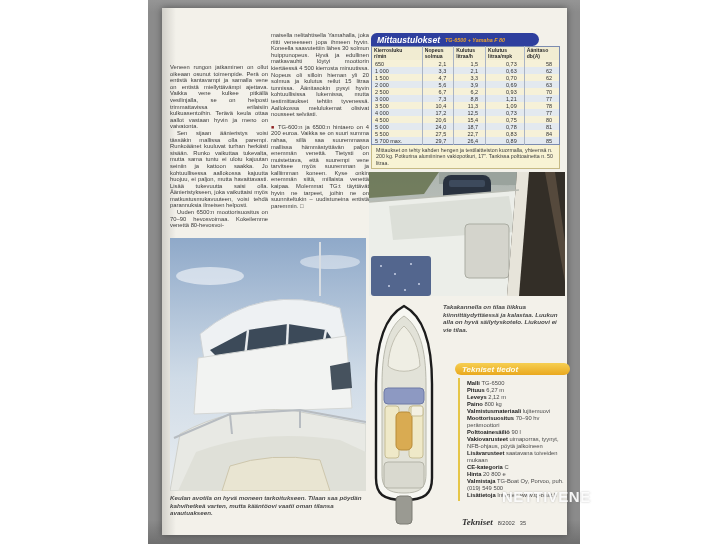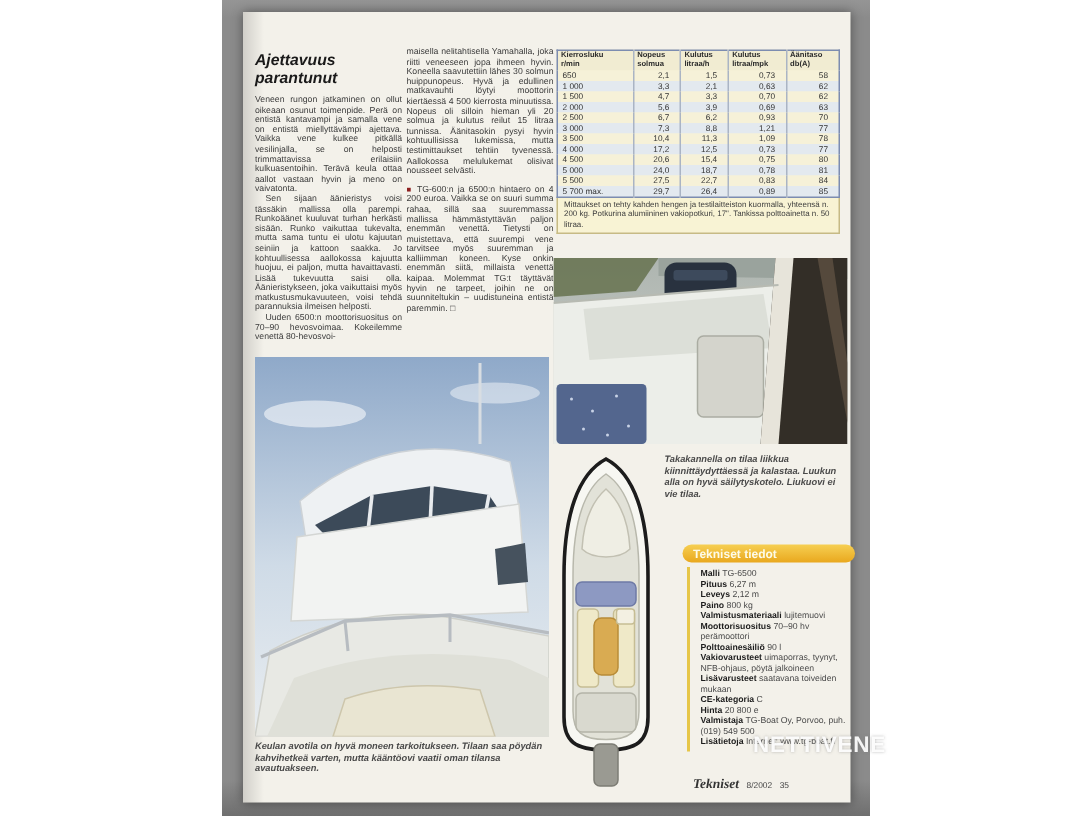--- a/index.html
+++ b/index.html
@@ -45,54 +45,57 @@
   .bow-photo{left:8px;top:230px;width:196px;height:253px;}
   .plan{left:209px;top:292px;width:66px;height:226px;}
 
   .cap{position:absolute;font-size:6.2px;line-height:7.6px;font-weight:bold;font-style:italic;color:#4a4a4a;}
   .cap-left{left:8px;top:486px;width:202px;}
   .cap-right{left:281px;top:295px;width:122px;}
 
   .specs{position:absolute;left:293px;top:355px;width:115px;}
   .specs-bar{height:12px;background:linear-gradient(180deg,#f6cf52,#e9a81e);border-radius:7px;
         display:flex;align-items:center;padding-left:7px;box-sizing:border-box;}
-  .specs-title{color:#fdfbe8;font-weight:bold;font-size:8px;}
+  .specs-title{color:#fdfbe8;font-weight:bold;font-style:italic;font-size:8px;}
   .specs-body{margin-top:3px;margin-left:3px;border-left:2px solid #e6c648;padding:2px 0 2px 7px;}
   .spec-item{font-size:5.8px;line-height:7px;color:#4a4a4a;}
   .spec-item b{color:#1d1d1d;}
 
   .footer{position:absolute;left:300px;top:509px;width:100px;display:flex;align-items:baseline;gap:5px;
         color:#333;}
   .footer .mag{font-family:"Liberation Serif","DejaVu Serif",serif;font-weight:bold;font-style:italic;font-size:9px;}
   .footer .iss,.footer .pn{font-size:5.6px;color:#444;}
 
   .watermark{position:absolute;left:502px;top:488px;font-size:15px;font-weight:bold;letter-spacing:.5px;
         color:rgba(255,255,255,.92);text-shadow:0 0 2px rgba(120,120,120,.5);z-index:5;}
 </style>
 </head>
 <body>
 
 <div class="stage">
   <div class="scan">
     <div class="page">
 
-      <div class="heading">Ajettavuus parantunut</div>
 
       <div class="col col1">
         <p>Veneen rungon jatkaminen on ollut oikeaan osunut toimenpide. Perä on entistä kantavampi ja samalla vene on entistä miellyttävämpi ajettava. Vaikka vene kulkee pitkällä vesilinjalla, se on helposti trimmattavissa erilaisiin kulkuasentoihin. Terävä keula ottaa aallot vastaan hyvin ja meno on vaivatonta.</p>
         <p class="ind">Sen sijaan äänieristys voisi tässäkin mallissa olla parempi. Runkoäänet kuuluvat turhan herkästi sisään. Runko vaikuttaa tukevalta, mutta sama tuntu ei ulotu kajuutan seiniin ja kattoon saakka. Jo kohtuullisessa aallokossa kajuutta huojuu, ei paljon, mutta havaittavasti. Lisää tukevuutta saisi olla. Äänieristykseen, joka vaikuttaisi myös matkustusmukavuuteen, voisi tehdä parannuksia ilmeisen helposti.</p>
         <p class="ind">Uuden 6500:n moottorisuositus on 70–90 hevosvoimaa. Kokeilemme venettä 80-hevosvoi-</p>
       </div>
 
       <div class="col col2">
         <p>maisella nelitahtisella Yamahalla, joka riitti veneeseen jopa ihmeen hyvin. Koneella saavutettiin lähes 30 solmun huippunopeus. Hyvä ja edullinen matkavauhti löytyi moottorin kiertäessä 4 500 kierrosta minuutissa. Nopeus oli silloin hieman yli 20 solmua ja kulutus reilut 15 litraa tunnissa. Äänitasokin pysyi hyvin kohtuullisissa lukemissa, mutta testimittaukset tehtiin tyvenessä. Aallokossa melulukemat olisivat nousseet selvästi.</p>
         <p class="gap"><span class="bullet">■</span> <span>TG-600:n ja 6500:n hintaero on 4 200 euroa. Vaikka se on suuri summa rahaa, sillä saa suuremmassa mallissa hämmästyttävän paljon enemmän venettä. Tietysti on muistettava, että suurempi vene tarvitsee myös suuremman ja kalliimman koneen. Kyse onkin enemmän siitä, millaista venettä kaipaa. Molemmat TG:t täyttävät hyvin ne tarpeet, joihin ne on suunniteltukin – uudistuneina entistä paremmin. □</span></p>
       </div>
 
       <div class="mtable">
+        <div class="mbar">
+          <span class="mtitle">Mittaustulokset</span>
+          <span class="msub">TG-6500 + Yamaha F 80</span>
+        </div>
         <table class="meas">
           <thead>
               <tr>
                 <th>
                   <div>Kierrosluku</div>
                   <div>r/min</div>
                 </th>
                 <th>
                   <div>Nopeus</div>
                   <div>solmua</div>

